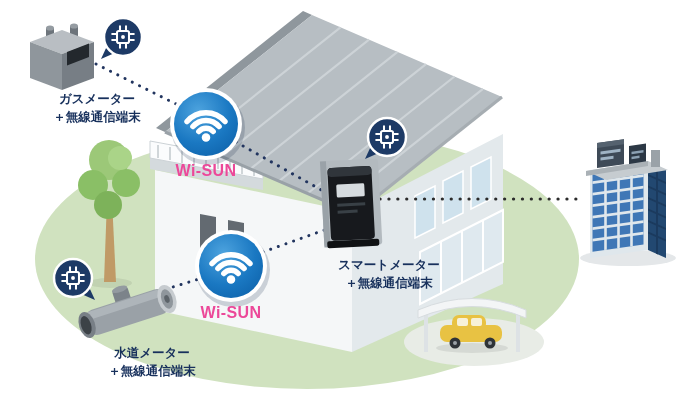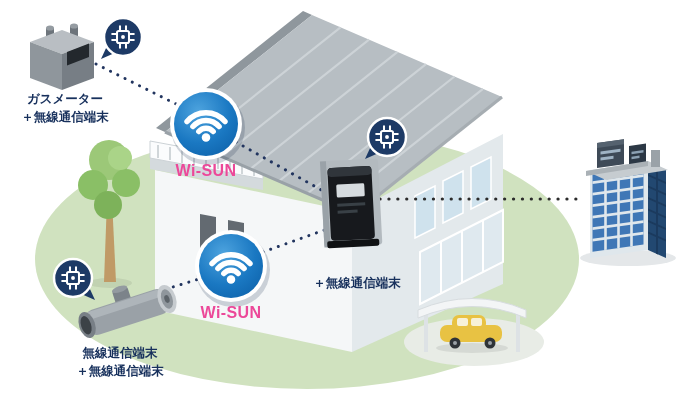--- a/index.html
+++ b/index.html
@@ -3,21 +3,21 @@
 <meta charset="utf-8">
 <style>
   html,body{margin:0;padding:0;background:#fff;}
   .stage{
     position:relative;width:700px;height:400px;background:#ffffff;overflow:hidden;
     font-family:"Liberation Sans",sans-serif;
   }
   .stage svg{position:absolute;left:0;top:0;}
   .node-label{
     position:absolute;text-align:center;font-weight:bold;
-    color:#17305c;font-size:12.5px;line-height:1.45;
+    color:#17305c;font-size:12.5px;line-height:1.45;margin-left:32px;
   }
   .wisun-label{
     position:absolute;text-align:center;font-weight:bold;
     color:#ec4899;font-size:16px;letter-spacing:.4px;
   }
   .power-label{font-size:13px;}
 </style>
 </head>
 <body>
 
@@ -205,23 +205,23 @@
   <div class="node-label" style="left:0px;top:90px;width:130px">
     <span>ガスメーター</span><br>
     <span>＋無線通信端末</span>
   </div>
 
   <div class="wisun-label" style="left:156px;top:162px;width:100px">Wi-SUN</div>
 
   <div class="wisun-label" style="left:181px;top:304px;width:100px">Wi-SUN</div>
 
   <div class="node-label" style="left:272px;top:256px;width:170px">
-    <br>
+    <span>スマートメーター</span><br>
     <span>＋無線通信端末</span>
   </div>
 
   <div class="node-label" style="left:50px;top:344px;width:140px">
-    <span>無線通信端末</span><br>
+    <span>水道メーター</span><br>
     <span>＋無線通信端末</span>
   </div>
 
 
 </div>
 
 </body></html>

